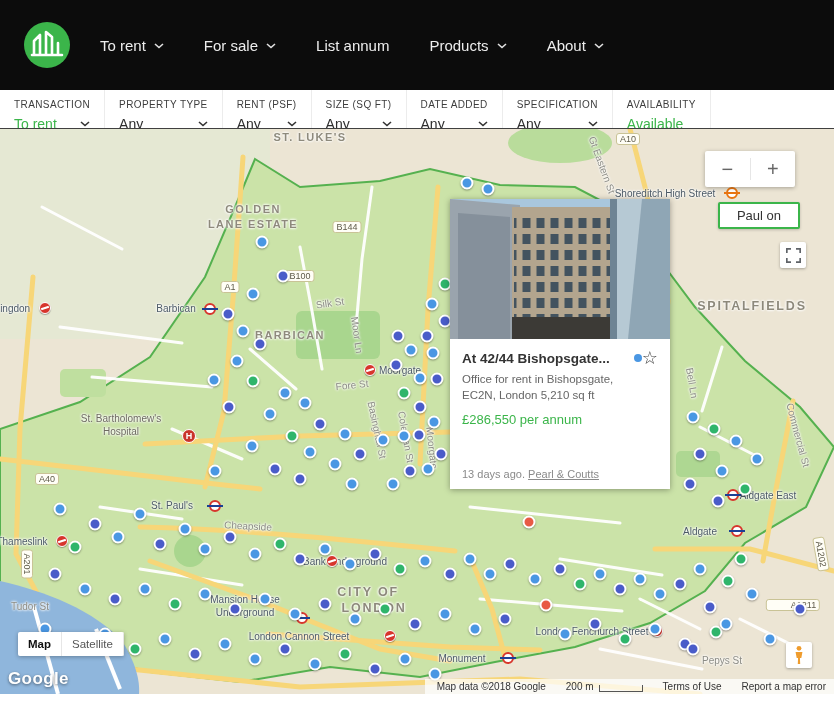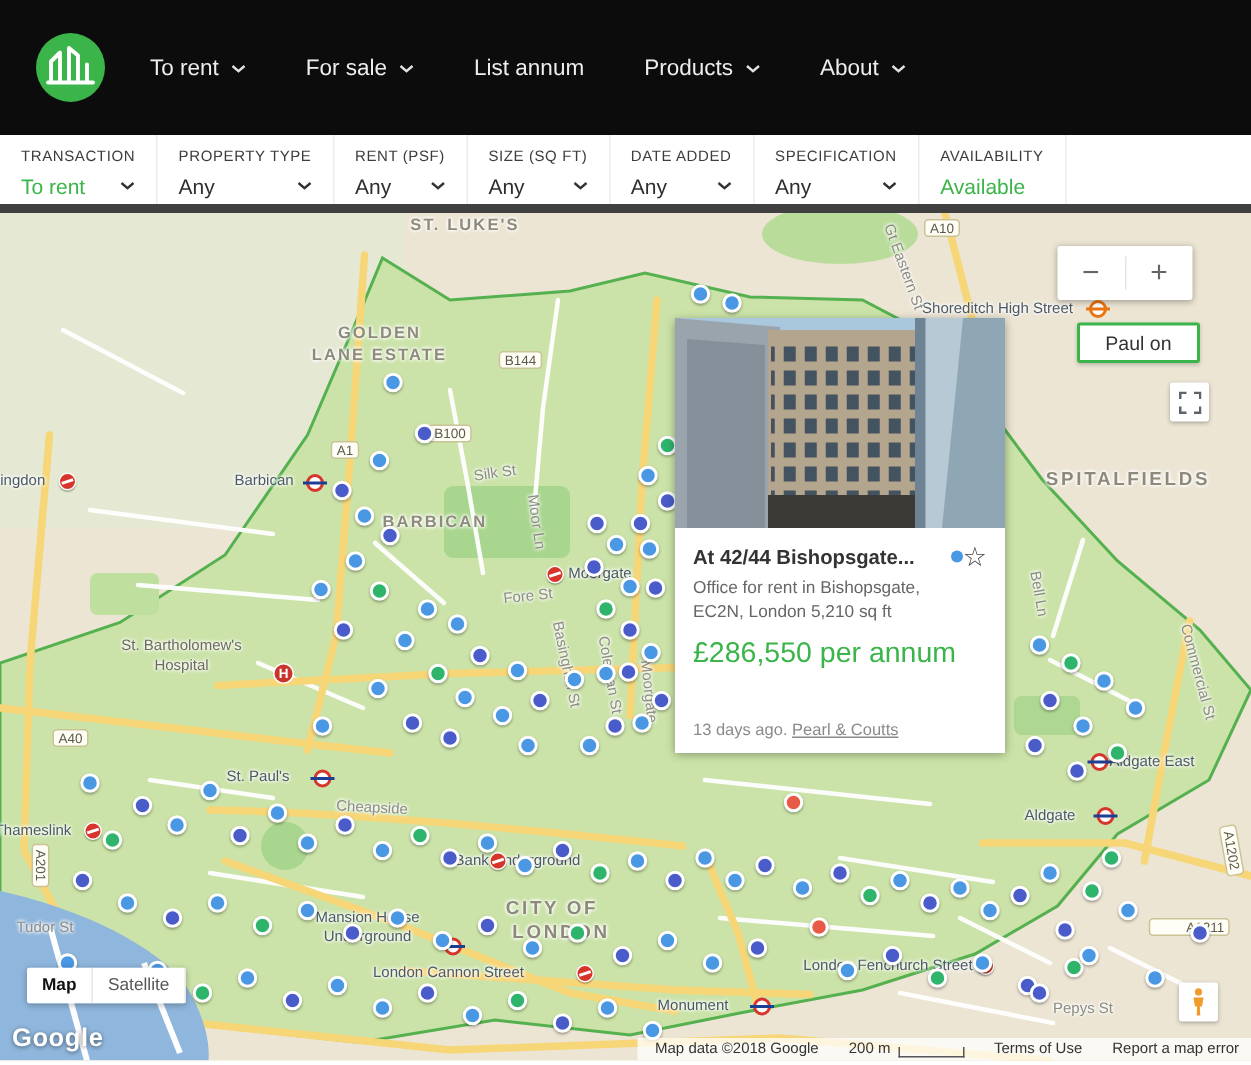--- a/index.html
+++ b/index.html
@@ -7,21 +7,21 @@
 :root{--accent:#3bb54a;--m-lb:#4a97e3;--m-db:#4a5cc9;--m-gr:#2fb56b;--m-rd:#e85a45}
 
 
 .header{height:90px;background:#0c0c0c;display:flex;align-items:center;padding:0 24px}
 .logo{width:46px;height:46px;border-radius:50%;background:var(--accent);display:flex;align-items:center;justify-content:center;flex:0 0 auto;margin-right:30px}
 .nav{display:flex;gap:40px;align-items:center}
 .nav-item{color:#ededed;font-size:15px;display:flex;align-items:center;gap:8px;cursor:pointer}
 .nav-item .chev{opacity:.95;margin-top:2px}
 
 
-.filterbar{height:52px;display:flex;background:#fff;border-bottom:6px solid #404040;overflow:hidden;white-space:nowrap}
+.filterbar{height:39px;display:flex;background:#fff;border-bottom:1px solid #404040;overflow:hidden;white-space:nowrap}
 .filter{padding:9px 14px 0;border-right:1px solid #ececec;flex:0 0 auto}
 .flabel{font-size:10px;color:#3d3d3d;letter-spacing:.4px;margin-bottom:6px}
 .fvalue{font-size:14px;color:#2e2e2e;display:flex;align-items:center;justify-content:space-between;gap:14px}
 .fvalue.green{color:var(--accent)}
 .fvalue .chev{color:#333}
 
 
 .map{position:relative;width:834px;height:565px;background:#ece5d4;overflow:hidden}
 .map-bg{position:absolute;left:0;top:0;width:834px;height:565px}
 .layer{position:absolute;inset:0;pointer-events:none}
@@ -58,21 +58,21 @@
 
 
 .card{position:absolute;left:450px;top:70px;width:220px;height:290px;background:#fff;box-shadow:0 1px 6px rgba(0,0,0,.35);z-index:25;cursor:pointer}
 .card-photo{display:block;width:220px;height:140px}
 .card-body{padding:10px 12px 0}
 .card-title-row{display:flex;align-items:center;}
 .card-title{font-size:13.5px;font-weight:bold;color:#333;flex:1;white-space:nowrap;overflow:hidden}
 .avail-dot{width:8px;height:8px;border-radius:50%;background:var(--m-lb);flex:0 0 auto}
 .star{font-size:18px;color:#444;line-height:1;flex:0 0 auto;cursor:pointer}
 .card-sub{font-size:11.5px;color:#666;line-height:1.35;margin-top:5px}
-.card-price{font-size:19px;color:var(--accent);margin-top:9px}
+.card-price{font-size:13px;color:var(--accent);margin-top:9px}
 .card-meta{position:absolute;left:12px;bottom:9px;font-size:11px;color:#8a8a8a}
 .card-meta a{color:#8a8a8a;text-decoration:underline}
 
 
 .maptype{position:absolute;left:18px;bottom:38px;display:flex;box-shadow:0 1px 4px rgba(0,0,0,.3);z-index:30;border-radius:2px;overflow:hidden}
 .mt-btn{background:#fff;font-size:11.5px;color:#565656;padding:6px 10px;cursor:pointer;border-right:1px solid #e6e6e6}
 .mt-btn.active{font-weight:bold;color:#111}
 .google-logo{position:absolute;left:8px;bottom:5px;font-size:17px;font-weight:bold;color:#fff;letter-spacing:.4px;text-shadow:0 1px 3px rgba(0,0,0,.5);z-index:30}
 .attribution{position:absolute;right:0;bottom:0;height:15px;display:flex;align-items:center;gap:20px;padding:0 8px 0 12px;background:rgba(255,255,255,.75);font-size:10px;color:#333;z-index:30}
 .attribution a{color:#333;text-decoration:none}

